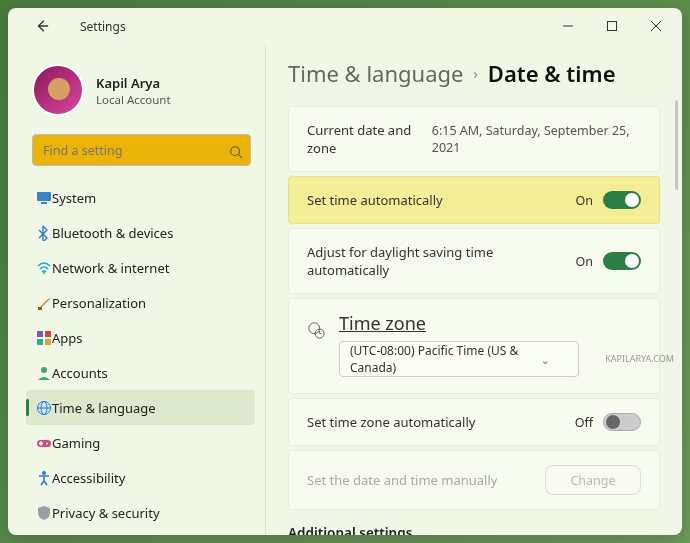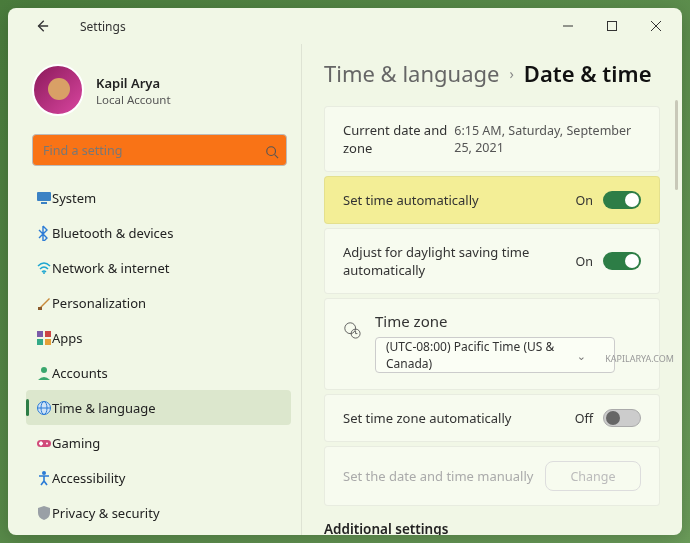--- a/index.html
+++ b/index.html
@@ -5,28 +5,28 @@
 * { margin: 0; padding: 0; box-sizing: border-box; font-family: "Segoe UI", system-ui, sans-serif; }
 body { background: linear-gradient(135deg, #4a7c3c, #6b9c5a); width: 690px; height: 543px; overflow: hidden; position: relative; }
 .window { position: absolute; top: 8px; left: 8px; right: 8px; bottom: 8px; background: #f1f7e6; border-radius: 8px; overflow: hidden; display: flex; flex-direction: column; box-shadow: 0 4px 20px rgba(0,0,0,0.2); }
 .titlebar { height: 36px; display: flex; align-items: center; justify-content: space-between; padding: 0 4px; }
 .titlebar-left { display: flex; align-items: center; gap: 28px; padding-left: 20px; }
 .back-btn { width: 20px; height: 20px; display: flex; align-items: center; justify-content: center; cursor: pointer; }
 .app-title { font-size: 12px; color: #333; }
 .titlebar-right { display: flex; align-items: center; }
 .win-btn { width: 44px; height: 32px; display: flex; align-items: center; justify-content: center; cursor: pointer; }
 .body-row { flex: 1; display: flex; overflow: hidden; }
-.sidebar { width: 294px; padding: 8px 8px 0 18px; display: flex; flex-direction: column; border-right: 1px solid rgba(0,0,0,0.08); }
+.sidebar { width: 258px; padding: 8px 8px 0 18px; display: flex; flex-direction: column; border-right: 1px solid rgba(0,0,0,0.08); }
 .profile { display: flex; align-items: center; gap: 12px; padding: 12px 6px 18px 6px; }
 .avatar { width: 52px; height: 52px; border-radius: 50%; background: linear-gradient(135deg, #8b1a5a, #d946a0); position: relative; overflow: hidden; border: 2px solid #fff; }
 .avatar::after { content:""; position:absolute; top:12px; left:14px; width:22px; height:22px; border-radius:50%; background:#d9a066; }
 .profile-name { font-size: 13px; font-weight: 600; color: #222; }
 .profile-sub { font-size: 11.5px; color: #555; }
 .search-wrap { position: relative; margin: 0 6px 14px 6px; }
-.search-input { width: 100%; height: 32px; border: 1px solid #bbb; border-radius: 4px; background: #f97316; padding: 0 30px 0 10px; font-size: 12.5px; color: #333; }
+.search-input { width: 100%; height: 32px; border: 1px solid #bbb; border-radius: 4px; background: #eab308; padding: 0 30px 0 10px; font-size: 12.5px; color: #333; }
 .search-input::placeholder { color: #777; }
 .search-icon { position: absolute; right: 8px; top: 8px; color: #555; }
 .nav { flex: 1; overflow-y: auto; padding-right: 2px; }
 .nav-item { display: flex; align-items: center; gap: 0; height: 35px; padding: 0 10px; border-radius: 4px; font-size: 13px; color: #222; cursor: pointer; position: relative; }
 .nav-item.active { background: #dce7cd; }
 .nav-item.active::before { content:""; position:absolute; left:0; top:9px; bottom:9px; width:3px; background:#2d7d46; border-radius:2px; }
 .nav-icon { width: 16px; height: 16px; display: flex; align-items: center; justify-content: center; flex-shrink: 0; }
 .main { flex: 1; padding: 14px 22px 0 22px; overflow-y: auto; position: relative; }
 .breadcrumb { display: flex; align-items: center; gap: 10px; margin-bottom: 18px; }
 .bc1 { font-size: 22px; font-weight: 400; color: #666; }
@@ -40,21 +40,21 @@
 .toggle-text { font-size: 12.5px; color: #333; }
 .toggle { width: 38px; height: 18px; border-radius: 10px; position: relative; cursor: pointer; }
 .toggle.on { background: #2d7d46; }
 .toggle.on::after { content:""; position:absolute; right:2px; top:2px; width:14px; height:14px; background:#fff; border-radius:50%; }
 .toggle.off { background: #ccc; border:1px solid #aaa; }
 .toggle.off::after { content:""; position:absolute; left:2px; top:1px; width:14px; height:14px; background:#666; border-radius:50%; }
 .tz-card { background: #f7fbef; border: 1px solid rgba(0,0,0,0.06); border-radius: 4px; padding: 12px 18px 16px 18px; margin-bottom: 4px; }
 .tz-head { display: flex; align-items: flex-start; gap: 14px; }
 .tz-icon { width: 18px; height: 18px; margin-top: 10px; color: #555; }
 .tz-body { flex: 1; }
-.tz-label { font-size: 15px; color: #333; margin-bottom: 6px; }
+.tz-label { font-size: 18px; color: #333; margin-bottom: 6px; text-decoration: underline; }
 .tz-select { width: 100%; max-width: 240px; height: 36px; border: 1px solid #ccc; border-radius: 4px; background: #fbfef5; padding: 0 28px 0 10px; font-size: 12px; color: #333; display: flex; align-items: center; justify-content: space-between; cursor: pointer; }
 .tz-chev { color: #777; font-size: 11px; }
 .card.disabled { color: #aaa; }
 .card.disabled .label { color: #aaa; }
 .change-btn { width: 96px; height: 30px; border: 1px solid #ddd; border-radius: 8px; background: #f7fbef; color: #bbb; font-size: 12.5px; display: flex; align-items: center; justify-content: center; }
 .section-title { font-size: 13.5px; font-weight: 600; color: #222; margin-top: 14px; }
 .watermark { position: absolute; right: 8px; bottom: 170px; font-size: 9px; color: #999; pointer-events:none; }
 .scroll-track { position: absolute; right: 4px; top: 56px; width: 3px; height: 90px; background: #c8c8b8; border-radius: 2px; }
 </style>
 </head>

